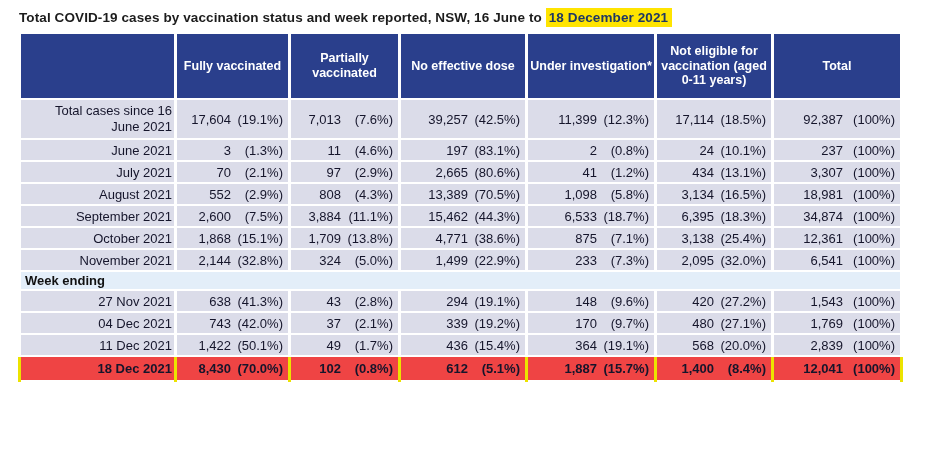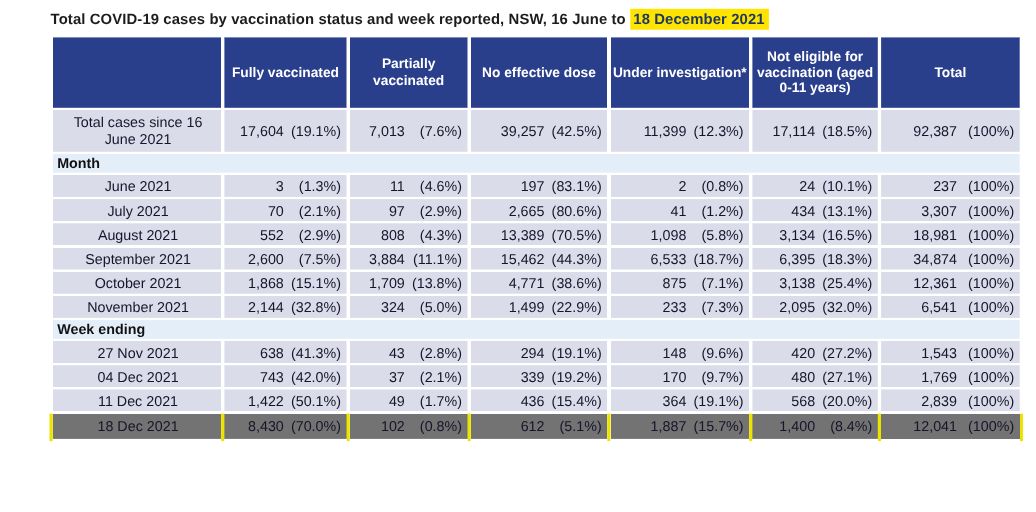--- a/index.html
+++ b/index.html
@@ -1,21 +1,21 @@
 <!DOCTYPE html>
 <html><head>
 <meta charset="utf-8">
 <style>
   html,body { margin:0; padding:0; background:#ffffff; }
   body {
     width:942px; height:465px; overflow:hidden;
     font-family:"Liberation Sans", sans-serif;
     -webkit-font-smoothing:antialiased;
   }
-  .page { position:relative; padding:8px 0 0 18px;margin-left:27px; }
+  .page { position:relative; padding:8px 0 0 18px; }
 
   .title {
     font-size:13.5px; font-weight:bold; color:#1c1c1c;
     margin:2px 0 7px 1px; letter-spacing:0.1px;
   }
   .title-hl { background:#ffe400; color:#1f3864; padding:2px 4px 2px 3px; }
 
   table.tbl {
     border-collapse:collapse; table-layout:fixed;
     width:882px; font-size:13px; color:#15152b;
@@ -27,33 +27,33 @@
   .tbl th {
     background:#2a3f8c; color:#ffffff;
     font-size:12.5px; font-weight:bold; line-height:1.18;
     text-align:center; vertical-align:middle;
     height:60px; padding:2px 2px;
   }
   .tbl td {
     background:#dbdce9; height:18px; vertical-align:middle;
     padding:1px 2px; white-space:nowrap;
   }
-  td.label { text-align:center; padding-left:4px; }
+  td.label { text-align:right; padding-left:4px; }
   tr.total-row td { height:36px; }
   tr.total-row td.label { white-space:normal; line-height:1.25; }
   td.num { text-align:right; padding-right:5px; }
   td.num .pct { display:inline-block; width:52px; text-align:right; }
 
   tr.section-row td {
     background:#e3eef9; font-weight:bold; color:#111111;
     height:15px; text-align:left; padding-left:4px;
   }
   tr.hl td {
-    background:#737373; height:21px;
-    border-left-color:#ece300; border-right-color:#ece300;
+    background:#ef4444; height:21px;
+    border-left-color:#ece300; border-right-color:#ece300;font-weight:bold;
   }
   tr.hl td:last-child { position:relative; }
   tr.hl td:last-child::after {
     content:""; position:absolute; left:100%; top:0; bottom:0;
     width:18px; background:#ece300;
   }
 
   .footnote {
     width:888px; margin-top:4px; text-align:justify;
     font-size:13.2px; line-height:1.5; color:#151515;
@@ -89,23 +89,20 @@
     </thead>
     <tbody id="tbl-body">
         <tr class="total-row">
           <td class="label">Total cases since 16 June 2021</td>
           <td class="num"><span class="cnt">17,604</span><span class="pct">(19.1%)</span></td>
           <td class="num"><span class="cnt">7,013</span><span class="pct">(7.6%)</span></td>
           <td class="num"><span class="cnt">39,257</span><span class="pct">(42.5%)</span></td>
           <td class="num"><span class="cnt">11,399</span><span class="pct">(12.3%)</span></td>
           <td class="num"><span class="cnt">17,114</span><span class="pct">(18.5%)</span></td>
           <td class="num"><span class="cnt">92,387</span><span class="pct">(100%)</span></td>
-        </tr>
-        <tr class="section-row">
-          <td colspan="7">Month</td>
         </tr>
         <tr class="data-row">
           <td class="label">June 2021</td>
           <td class="num"><span class="cnt">3</span><span class="pct">(1.3%)</span></td>
           <td class="num"><span class="cnt">11</span><span class="pct">(4.6%)</span></td>
           <td class="num"><span class="cnt">197</span><span class="pct">(83.1%)</span></td>
           <td class="num"><span class="cnt">2</span><span class="pct">(0.8%)</span></td>
           <td class="num"><span class="cnt">24</span><span class="pct">(10.1%)</span></td>
           <td class="num"><span class="cnt">237</span><span class="pct">(100%)</span></td>
         </tr>

